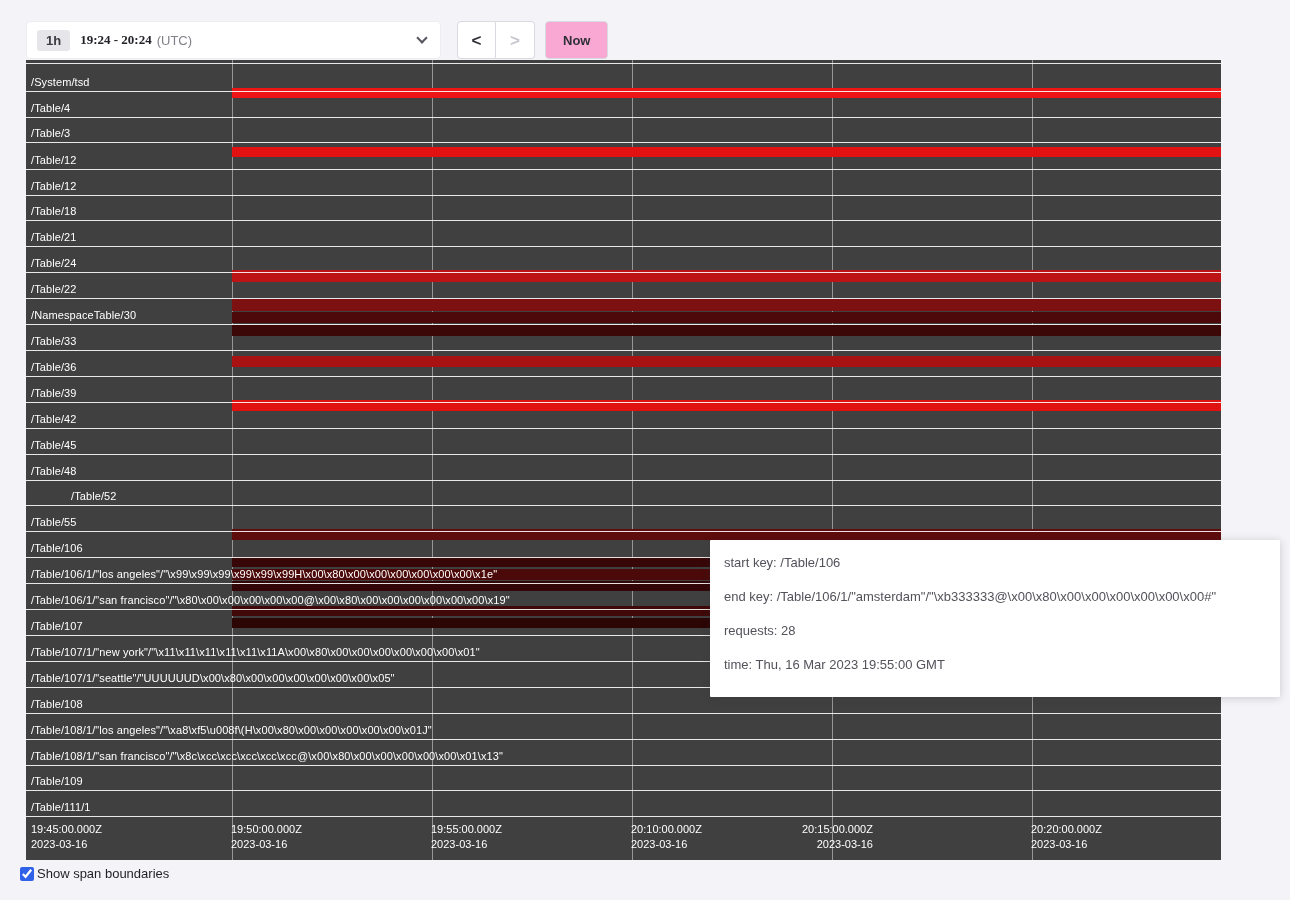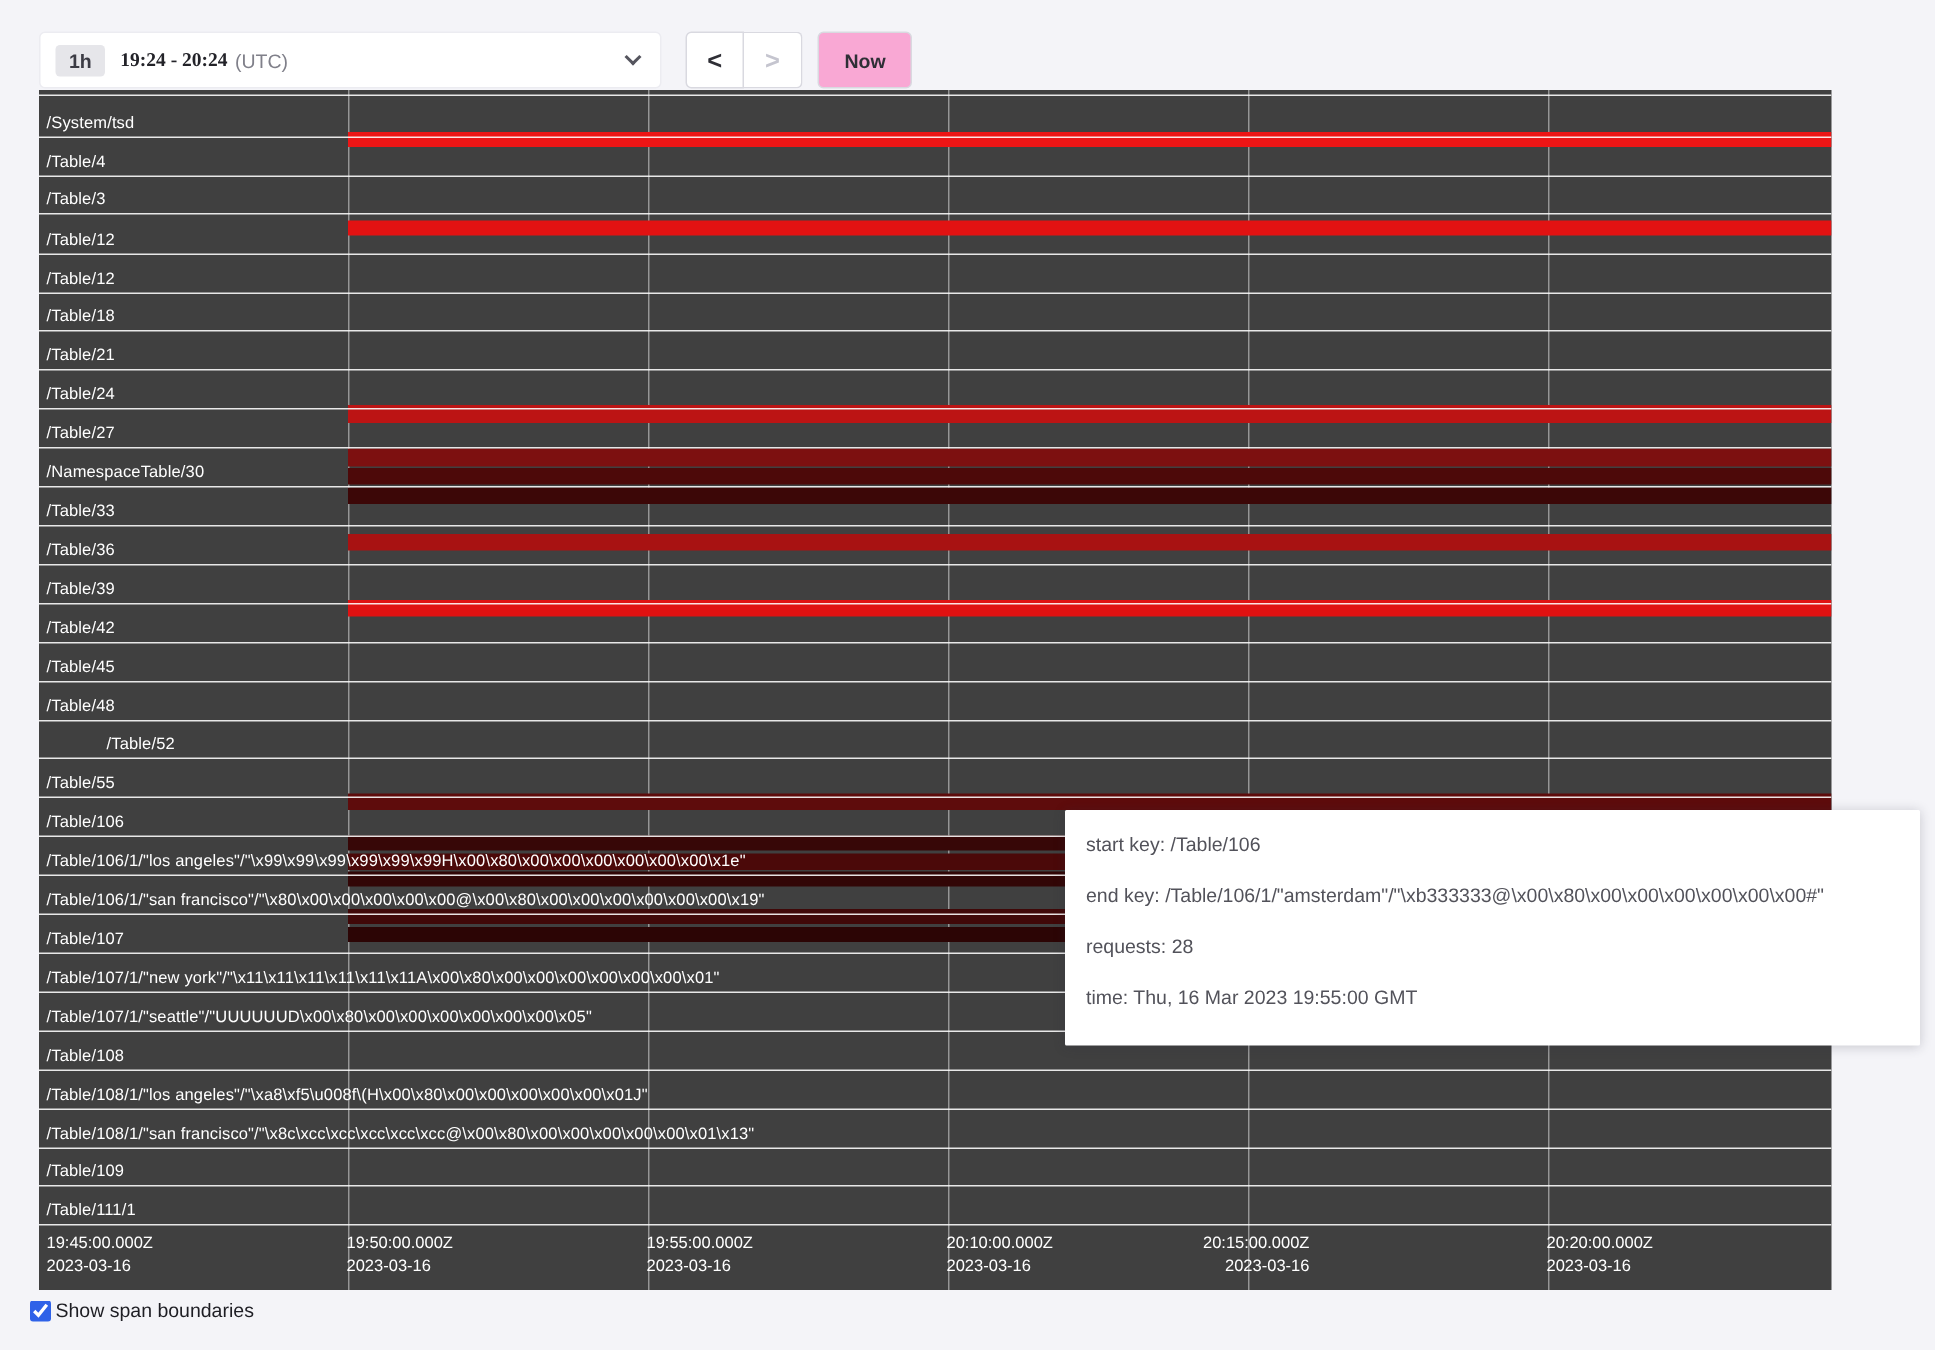--- a/index.html
+++ b/index.html
@@ -118,21 +118,21 @@
     <div class="row-label" style="top: 94px;">/Table/12</div>
     <div class="boundary" style="top: 135px;"></div>
     <div class="row-label" style="top: 120px;">/Table/12</div>
     <div class="boundary" style="top: 160px;"></div>
     <div class="row-label" style="top: 145px;">/Table/18</div>
     <div class="boundary" style="top: 186px;"></div>
     <div class="row-label" style="top: 171px;">/Table/21</div>
     <div class="boundary" style="top: 212px;"></div>
     <div class="row-label" style="top: 197px;">/Table/24</div>
     <div class="boundary" style="top: 238px;"></div>
-    <div class="row-label" style="top: 223px;">/Table/27</div>
+    <div class="row-label" style="top: 223px;">/Table/22</div>
     <div class="boundary" style="top: 264px;"></div>
     <div class="row-label" style="top: 249px;">/NamespaceTable/30</div>
     <div class="boundary" style="top: 290px;"></div>
     <div class="row-label" style="top: 275px;">/Table/33</div>
     <div class="boundary" style="top: 316px;"></div>
     <div class="row-label" style="top: 301px;">/Table/36</div>
     <div class="boundary" style="top: 342px;"></div>
     <div class="row-label" style="top: 327px;">/Table/39</div>
     <div class="boundary" style="top: 368px;"></div>
     <div class="row-label" style="top: 353px;">/Table/42</div>

